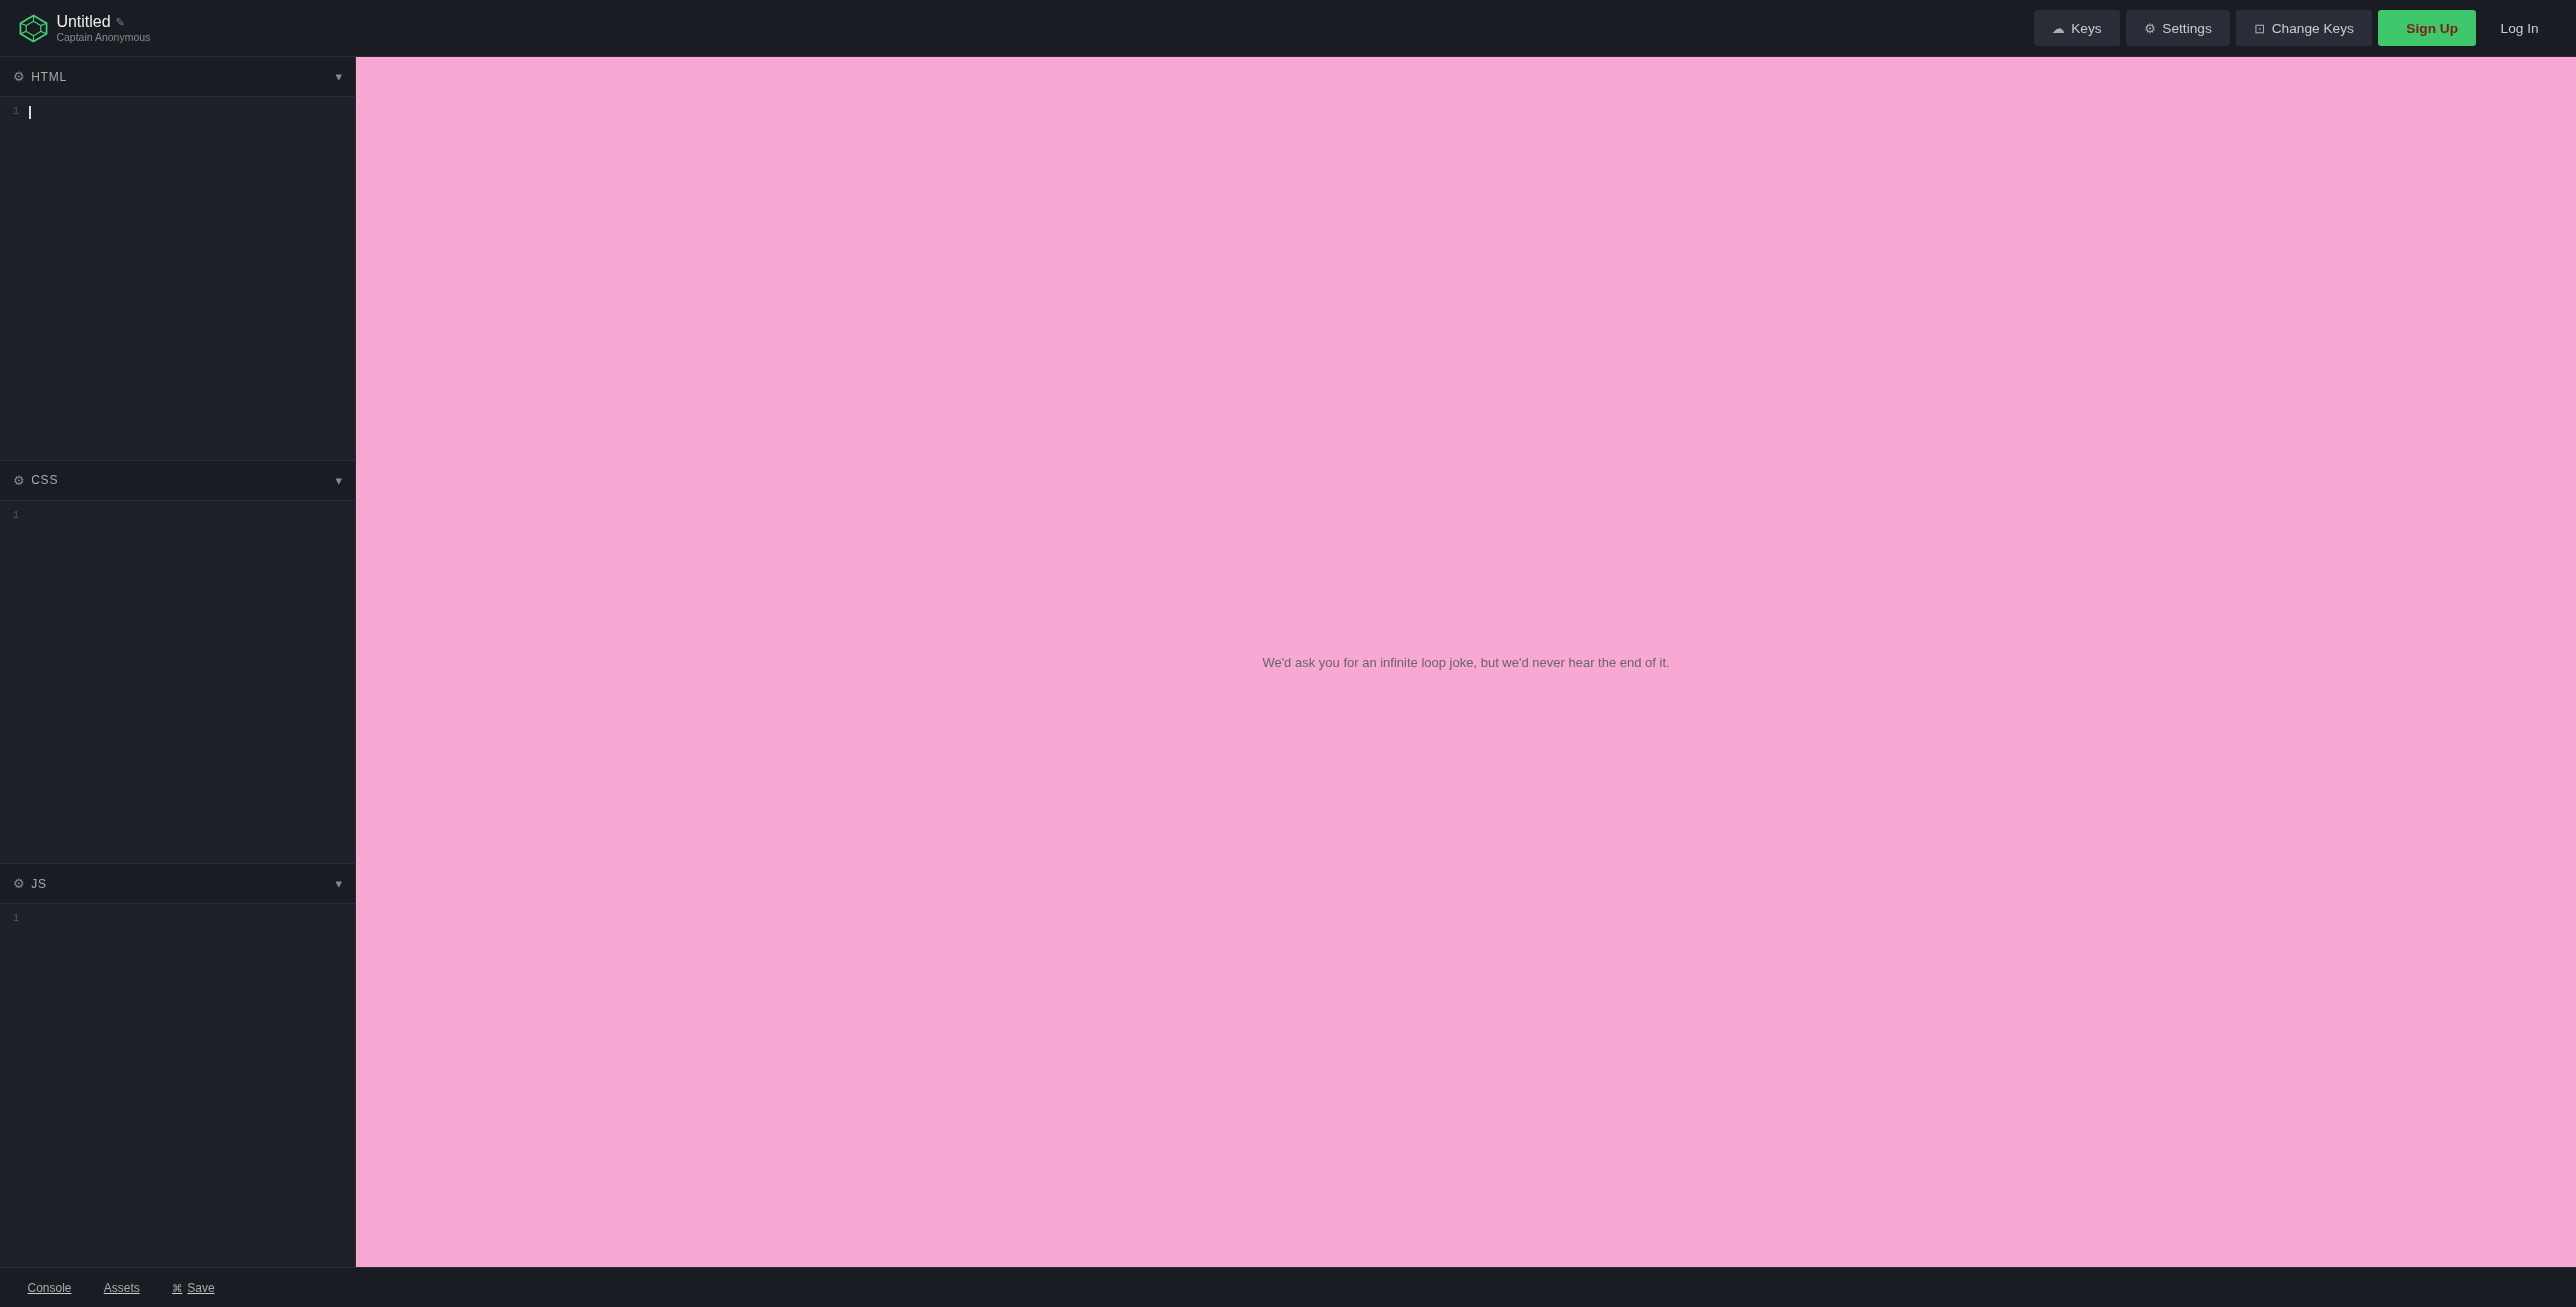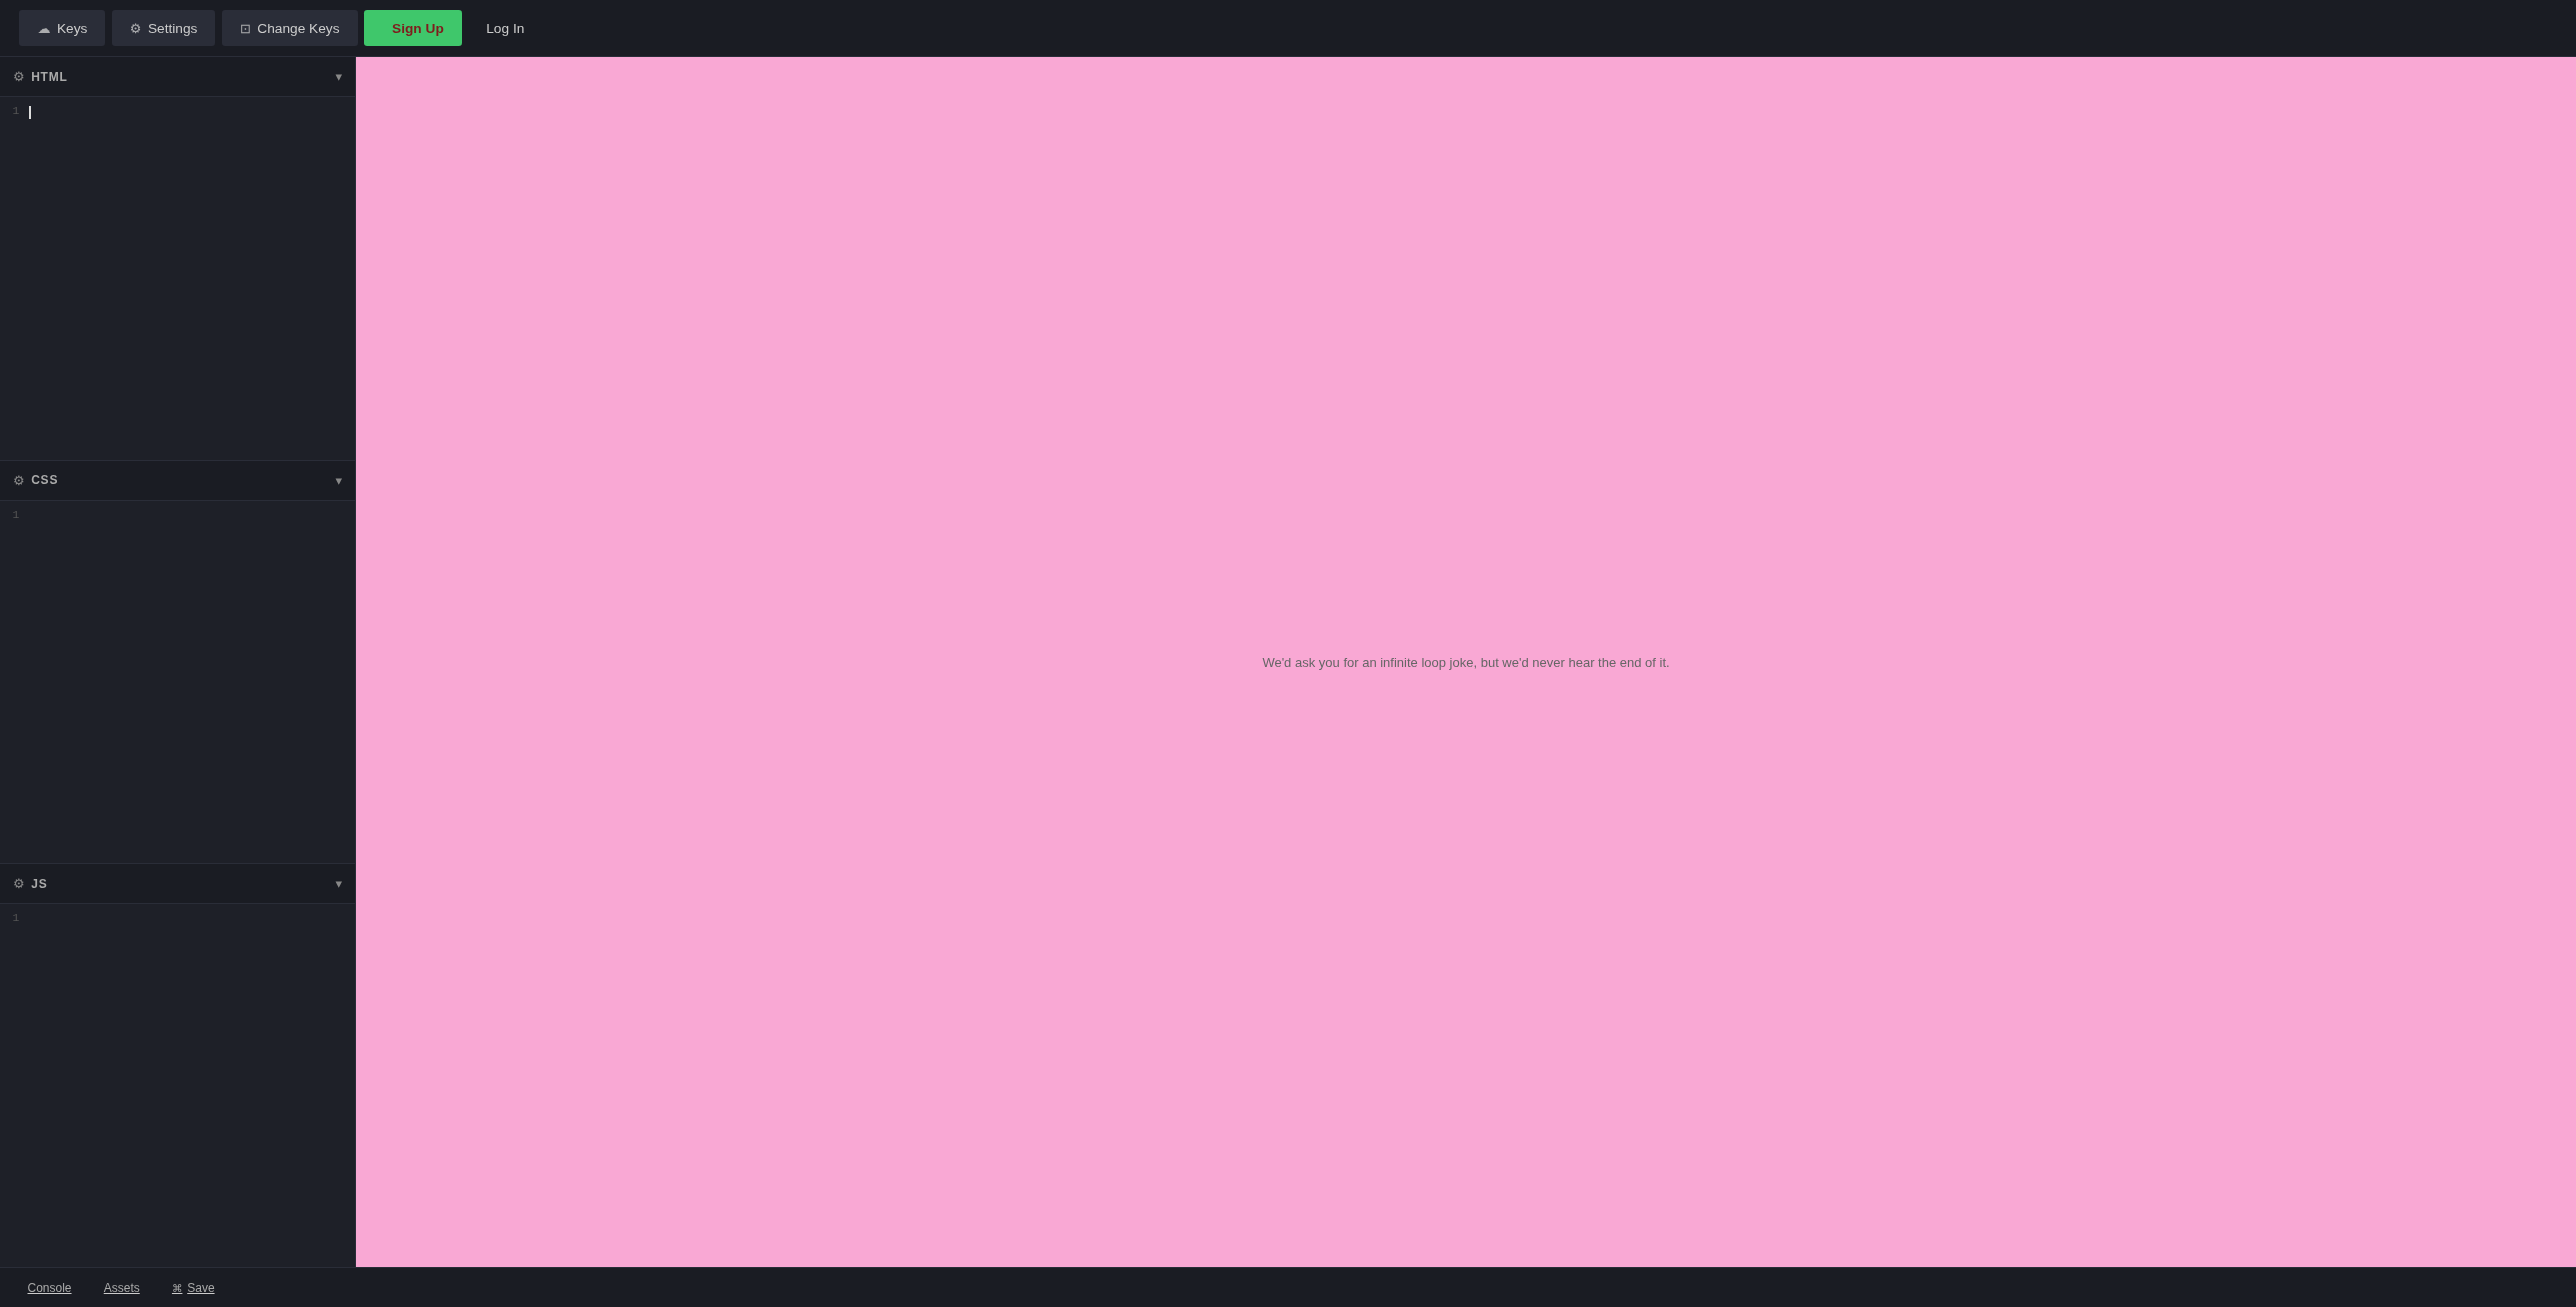--- a/index.html
+++ b/index.html
@@ -126,21 +126,21 @@
       display: flex;
       align-items: center;
       gap: 6.5px;
     }
     .editor-gear {
       color: #888;
       font-size: 13px;
     }
     .editor-label {
       font-size: 12px;
-      font-weight: bold;
+      font-weight: normal;
       color: #aaa;
       letter-spacing: 0.8px;
     }
     .editor-chevron {
       color: #888;
       font-size: 13px;
     }
 
     .editor-body {
       flex: 1;
@@ -264,20 +264,40 @@
       cursor: pointer;
       background: none;
       border: none;
       padding: 0 3.2px;
     }
   </style>
 </head>
 <body>
 
 <div class="topbar">
+  <div class="logo-area">
+
+    <svg class="logo-icon" viewBox="0 0 100 100" fill="none" xmlns="http://www.w3.org/2000/svg">
+      <polygon points="50,5 95,32 95,68 50,95 5,68 5,32" fill="none" stroke="#47cf73" stroke-width="6"></polygon>
+      <polygon points="50,25 75,40 75,60 50,75 25,60 25,40" fill="none" stroke="#47cf73" stroke-width="4"></polygon>
+      <line x1="50" y1="5" x2="50" y2="25" stroke="#47cf73" stroke-width="4"></line>
+      <line x1="50" y1="75" x2="50" y2="95" stroke="#47cf73" stroke-width="4"></line>
+      <line x1="95" y1="32" x2="75" y2="40" stroke="#47cf73" stroke-width="4"></line>
+      <line x1="5" y1="32" x2="25" y2="40" stroke="#47cf73" stroke-width="4"></line>
+      <line x1="95" y1="68" x2="75" y2="60" stroke="#47cf73" stroke-width="4"></line>
+      <line x1="5" y1="68" x2="25" y2="60" stroke="#47cf73" stroke-width="4"></line>
+    </svg>
+    <div class="pen-title-area">
+      <div class="pen-title">
+        <span>Untitled</span>
+        <span style="color:#777;font-size:11.3px;">✎</span>
+      </div>
+      <div class="pen-subtitle">Captain Anonymous</div>
+    </div>
+  </div>
 
   <div class="topbar-actions">
     <button class="topbar-btn">
       <span class="btn-icon">☁</span>
       <span>Keys</span>
     </button>
     <button class="topbar-btn">
       <span class="btn-icon">⚙</span>
       <span>Settings</span>
     </button>

